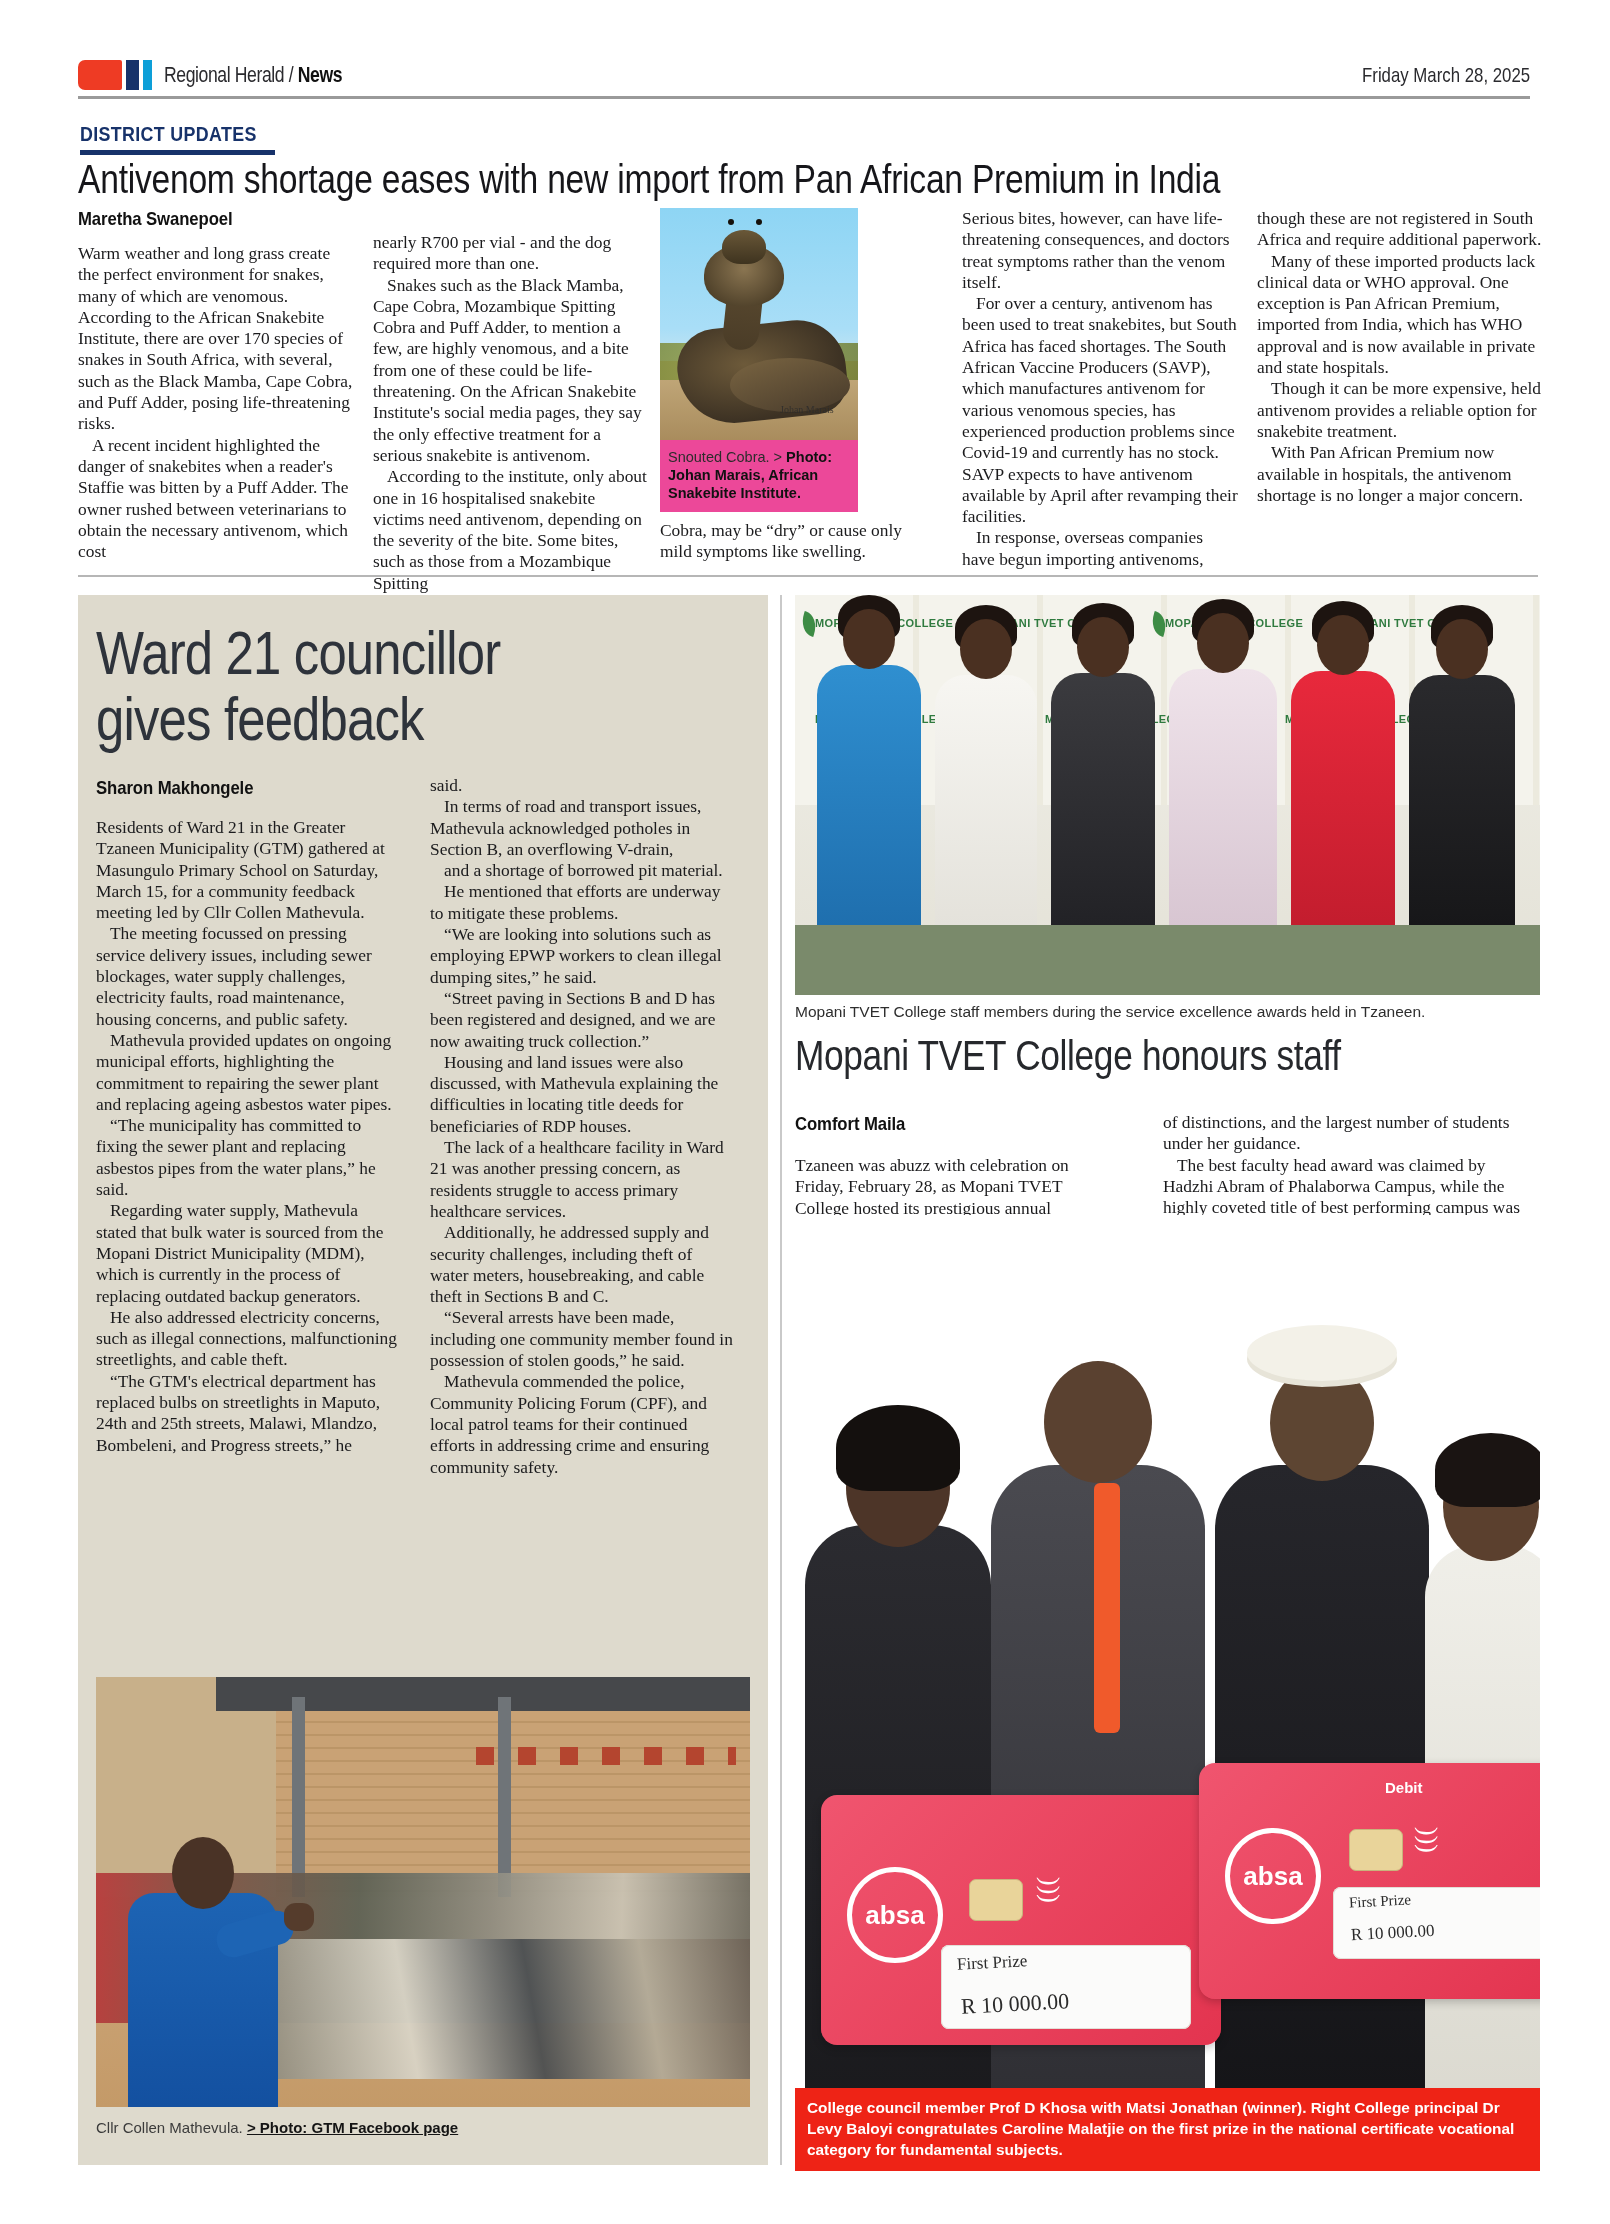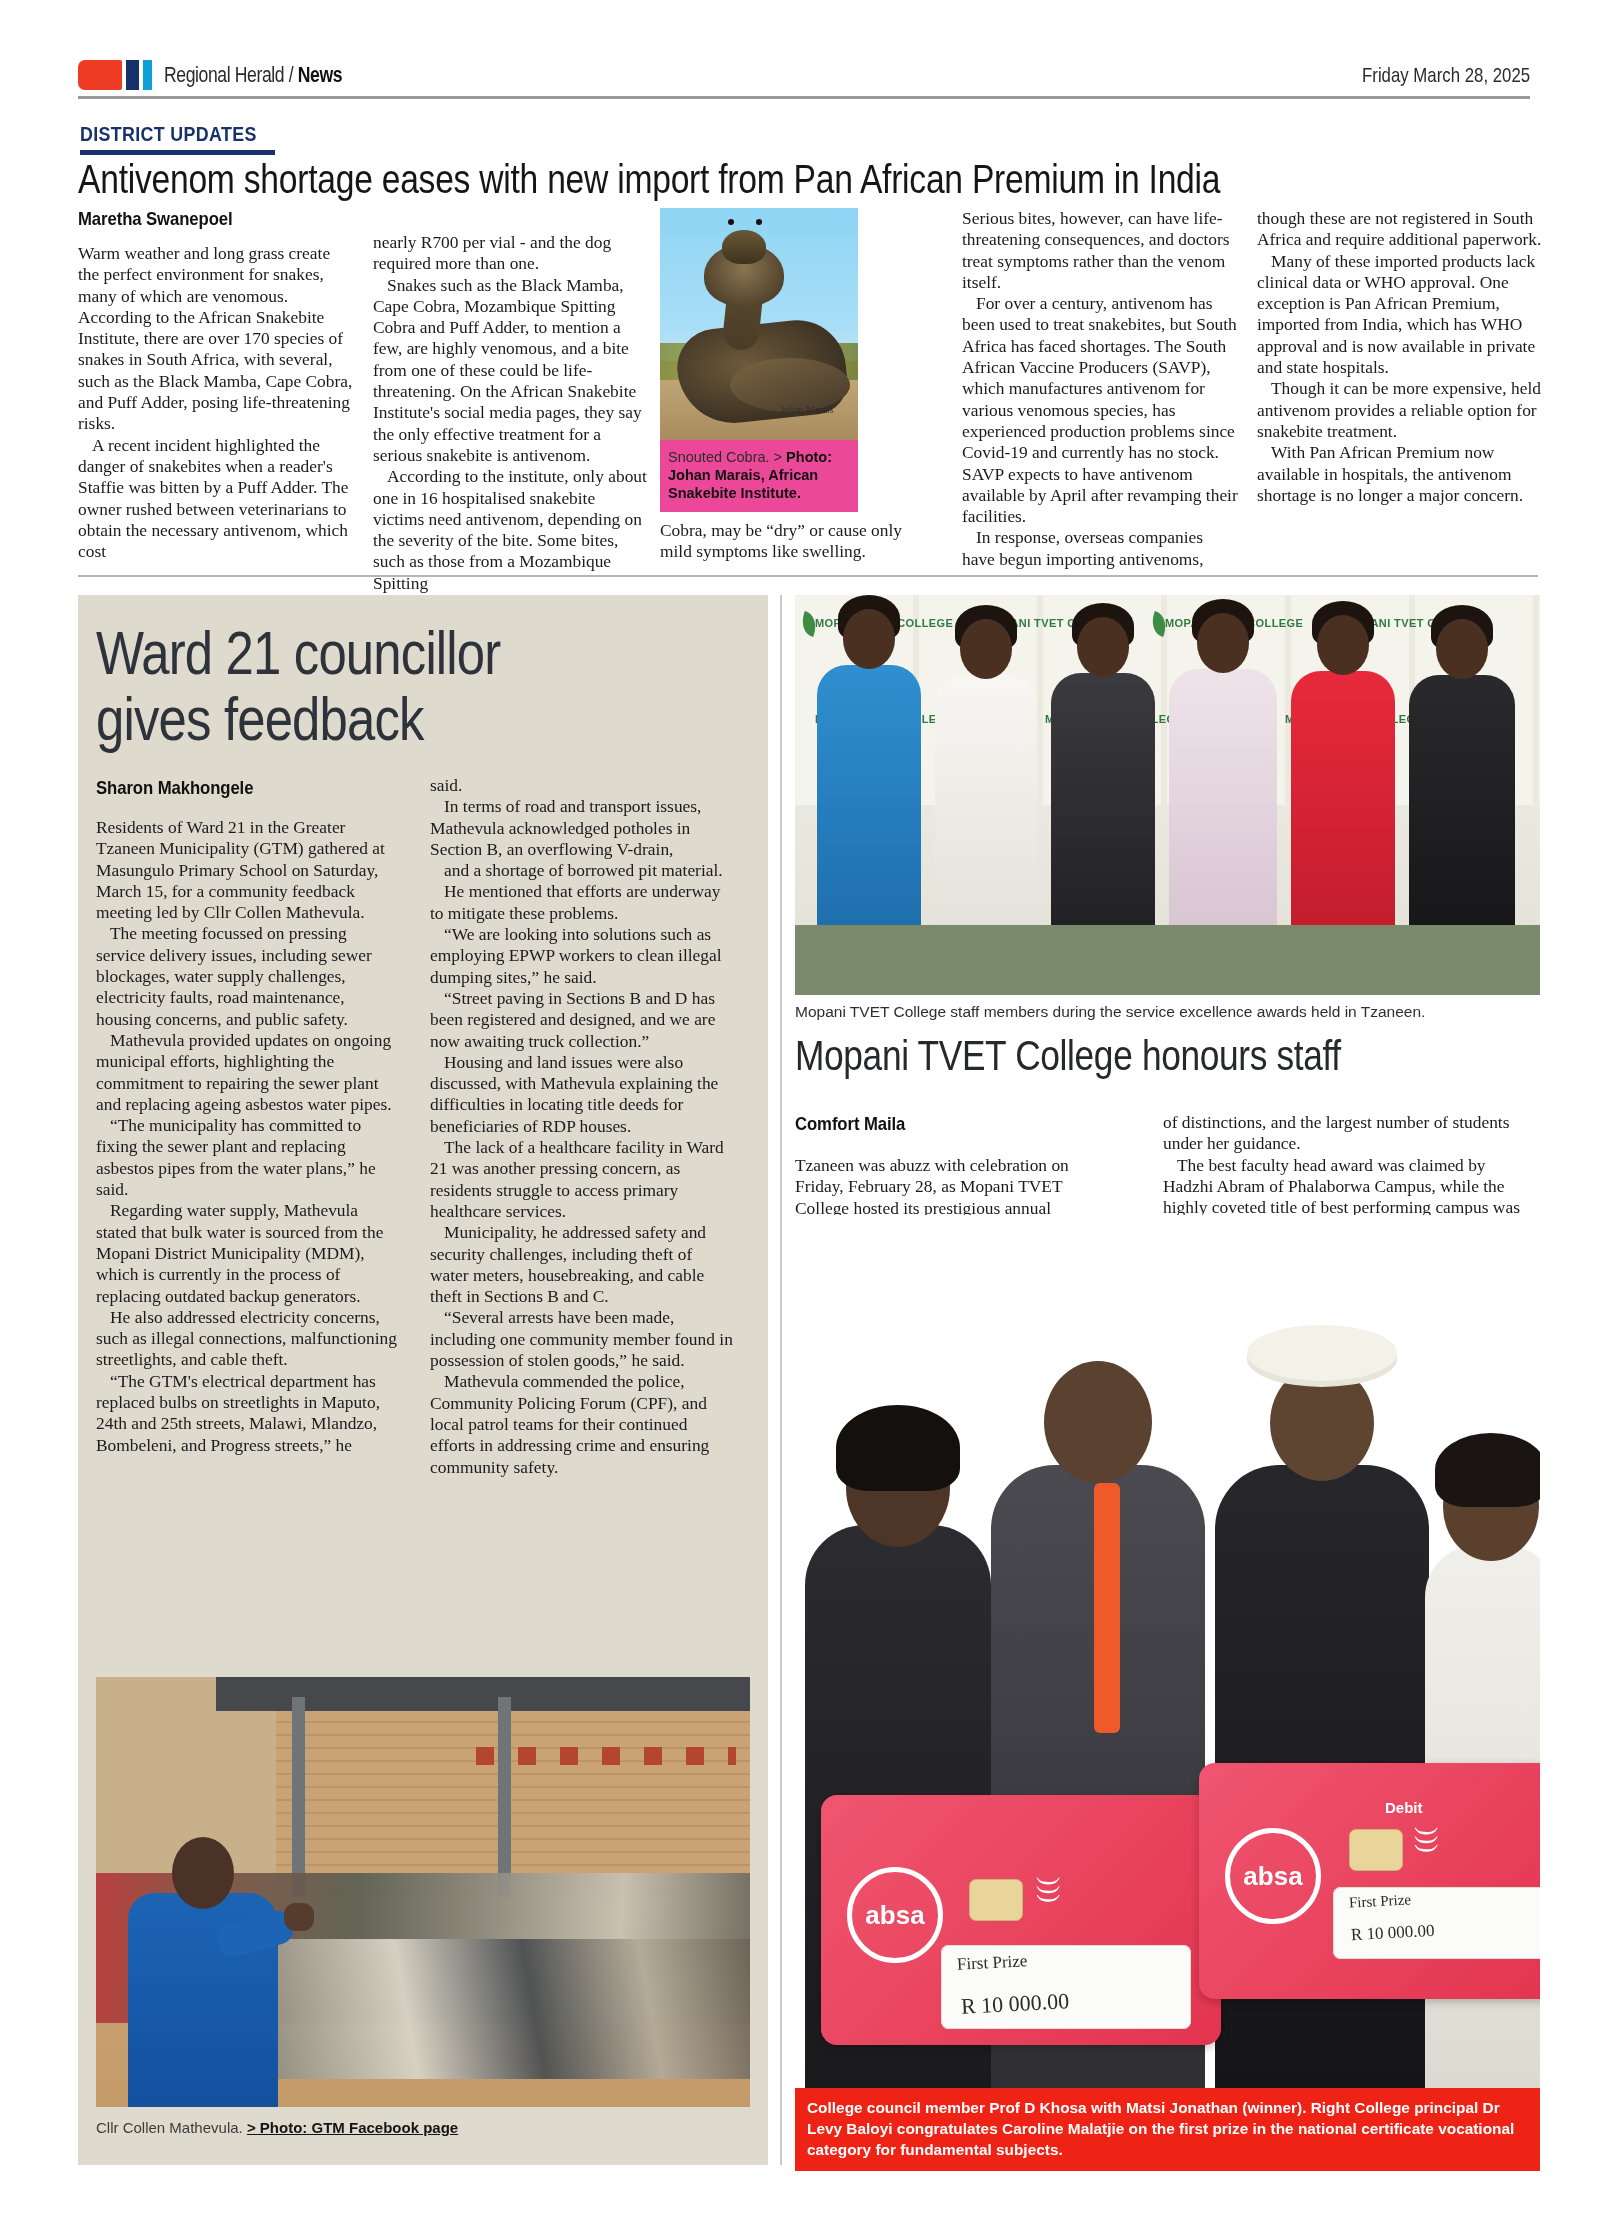--- a/index.html
+++ b/index.html
@@ -259,21 +259,21 @@
     <div class="c wc2">
       <div class="body-col">
         <p class="first">said.</p>
         <p>In terms of road and transport issues, Mathevula acknowledged potholes in Section B, an overflowing V-drain,</p>
         <p>and a shortage of borrowed pit material.</p>
         <p>He mentioned that efforts are underway to mitigate these problems.</p>
         <p>“We are looking into solutions such as employing EPWP workers to clean illegal dumping sites,” he said.</p>
         <p>“Street paving in Sections B and D has been registered and designed, and we are now awaiting truck collection.”</p>
         <p>Housing and land issues were also discussed, with Mathevula explaining the difficulties in locating title deeds for beneficiaries of RDP houses.</p>
         <p>The lack of a healthcare facility in Ward 21 was another pressing concern, as residents struggle to access primary healthcare services.</p>
-        <p>Municipality, he addressed safety and security challenges, including theft of water meters, housebreaking, and cable theft in Sections B and C.</p>
+        <p>Additionally, he addressed supply and security challenges, including theft of water meters, housebreaking, and cable theft in Sections B and C.</p>
         <p>“Several arrests have been made, including one community member found in possession of stolen goods,” he said.</p>
         <p>Mathevula commended the police, Community Policing Forum (CPF), and local patrol teams for their continued efforts in addressing crime and ensuring community safety.</p>
       </div>
     </div>
 
     <div class="meetphoto">
       <div class="mp-wall"></div>
       <div class="mp-roof"></div>
       <div class="mp-post p1"></div>
       <div class="mp-post p2"></div>
@@ -378,21 +378,21 @@
       <div class="chip" style="left:148px;top:84px;"></div>
       <div class="wifi" style="left:216px;top:80px;">)))</div>
       <div class="wbox" style="left:120px;top:150px;width:250px;height:84px;"></div>
       <div class="hand" style="left:136px;top:158px;">First Prize</div>
       <div class="hand" style="left:140px;top:196px;font-size:22px;">R 10 000.00</div>
     </div>
 
     <div class="card" style="left:404px;top:548px;width:360px;height:236px;">
       <div class="absa">absa</div>
       <div class="chip" style="left:150px;top:66px;"></div>
-      <div class="debit" style="left:186px;top:36px;">Debit</div>
+      <div class="debit" style="left:186px;top:16px;">Debit</div>
       <div class="wifi" style="left:216px;top:62px;">)))</div>
       <div class="wbox" style="left:134px;top:124px;width:214px;height:72px;"></div>
       <div class="hand" style="left:150px;top:130px;font-size:15px;">First Prize</div>
       <div class="hand" style="left:152px;top:160px;font-size:17px;">R 10 000.00</div>
     </div>
   </div>
 
   <div class="cap-red">College council member Prof D Khosa with Matsi Jonathan (winner). Right College principal Dr Levy Baloyi congratulates Caroline Malatjie on the first prize in the national certificate vocational category for fundamental subjects.</div>
 
 </div>

